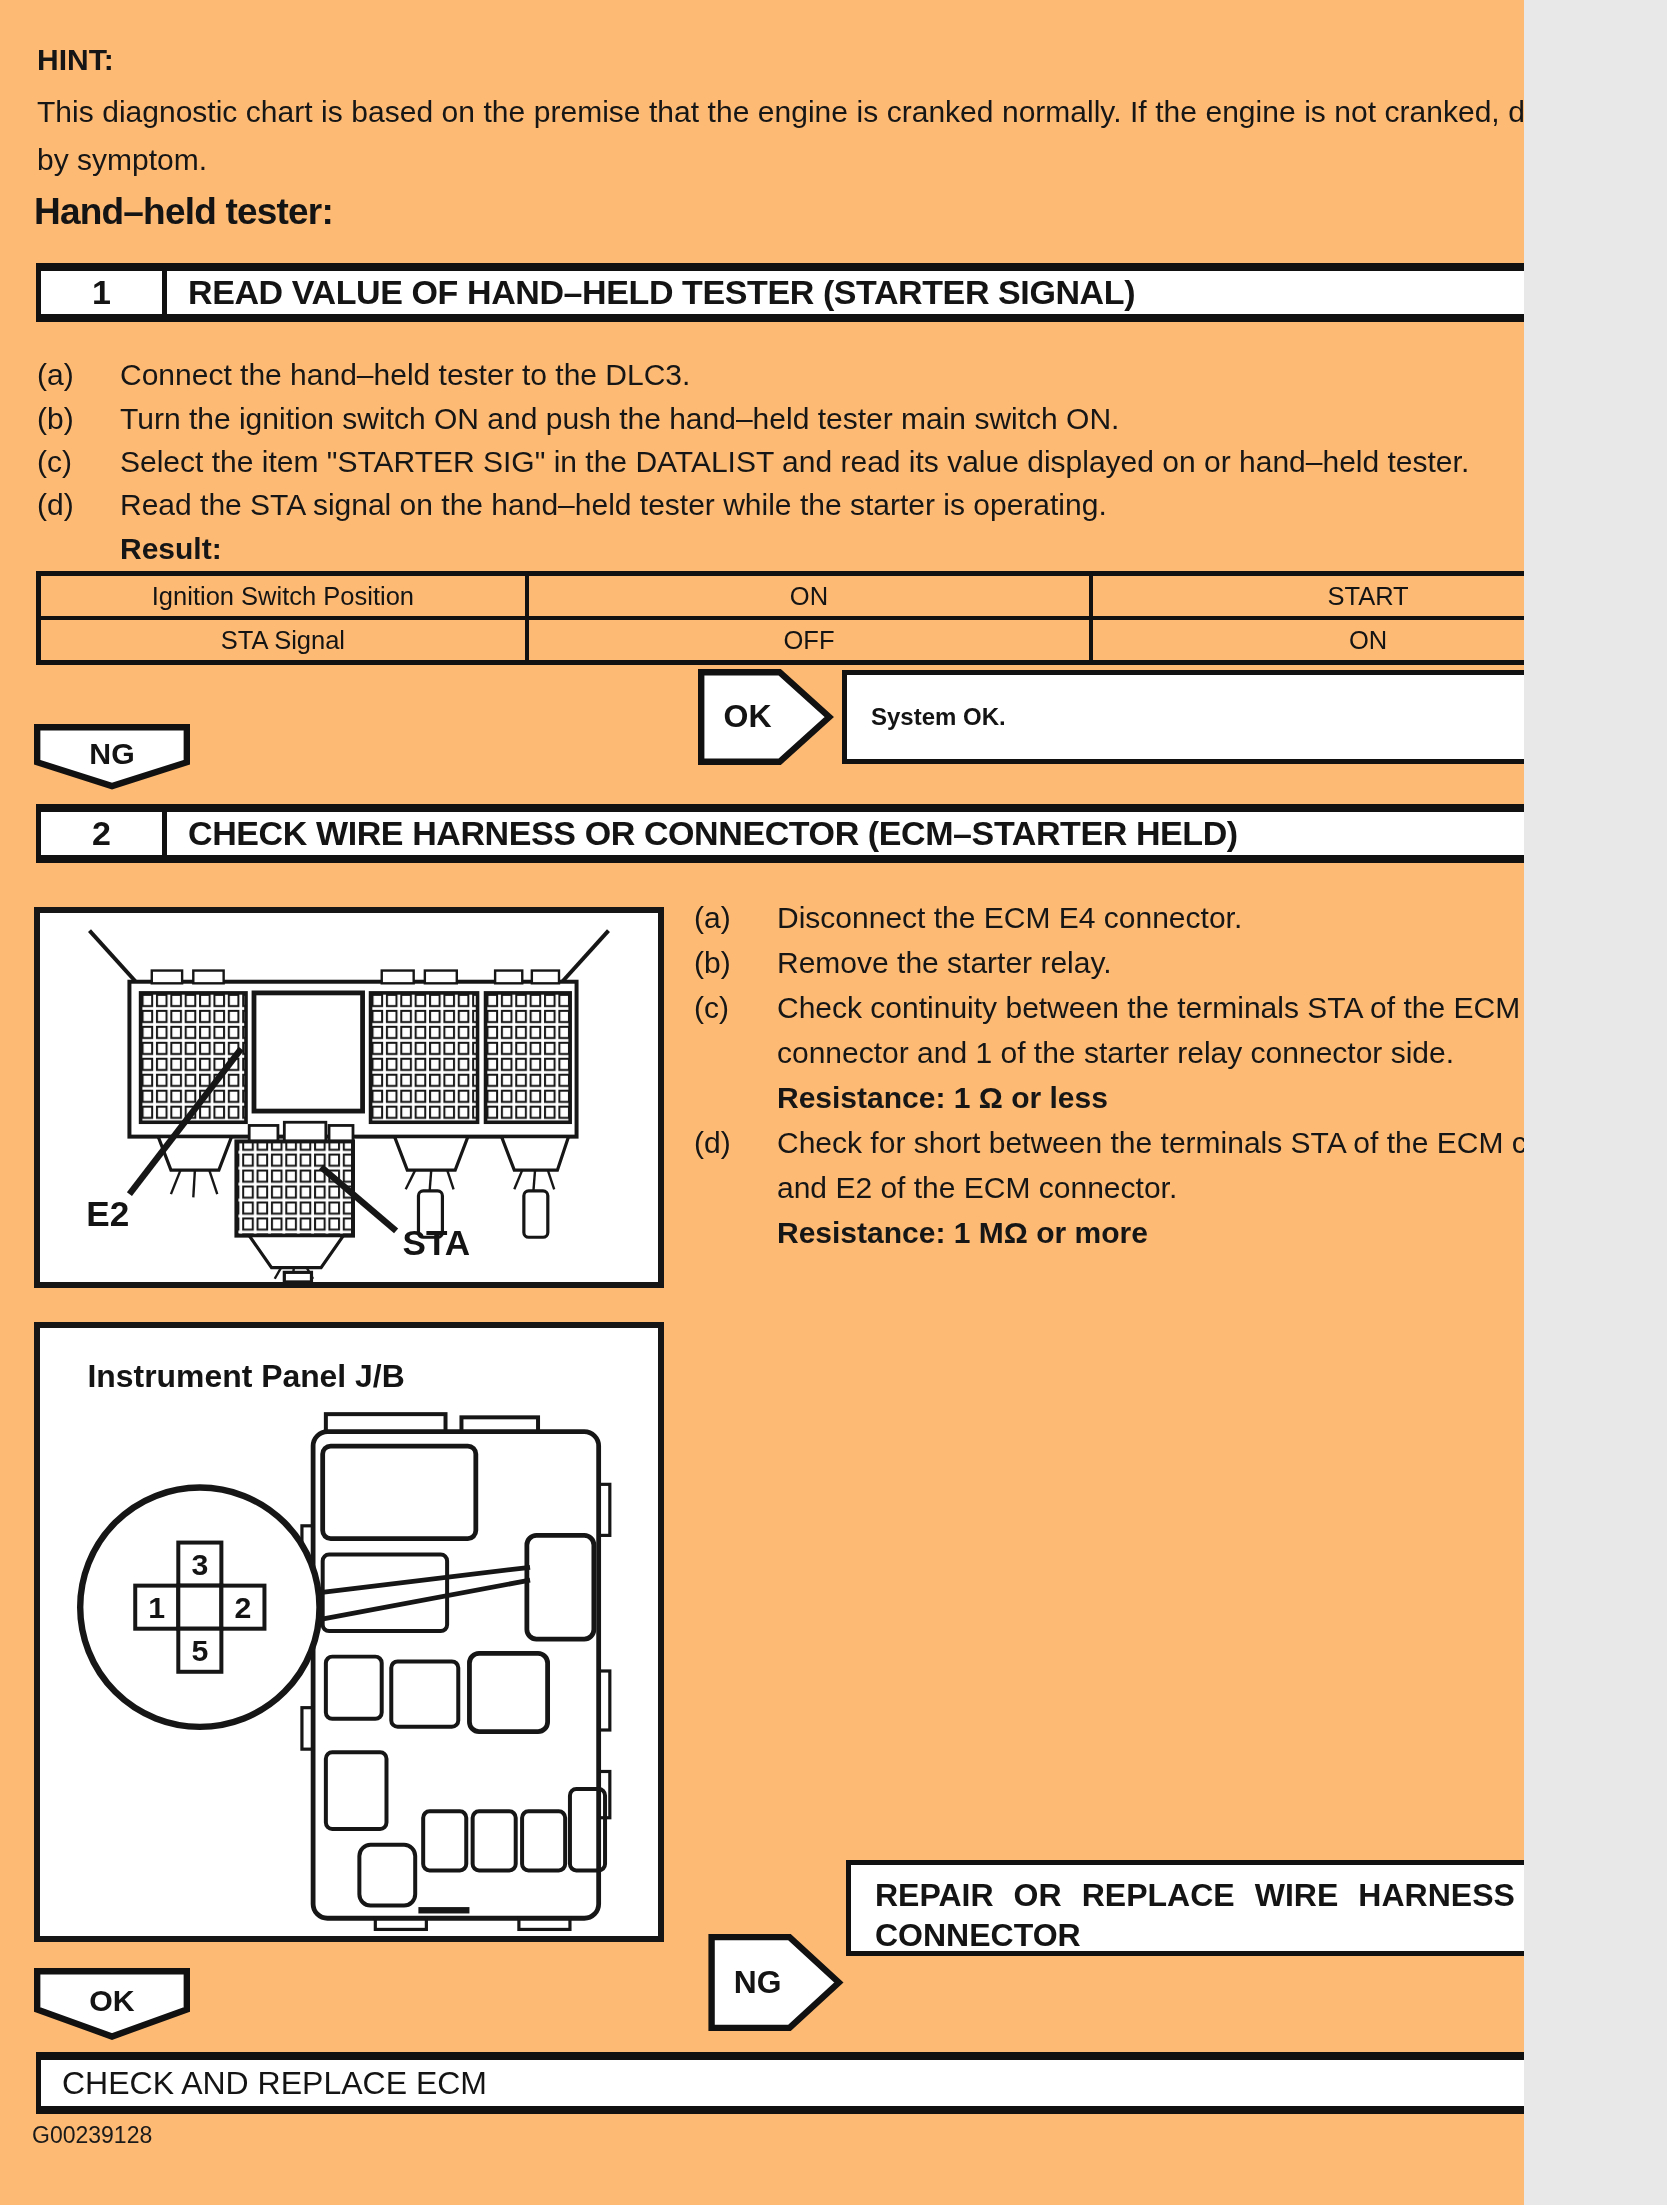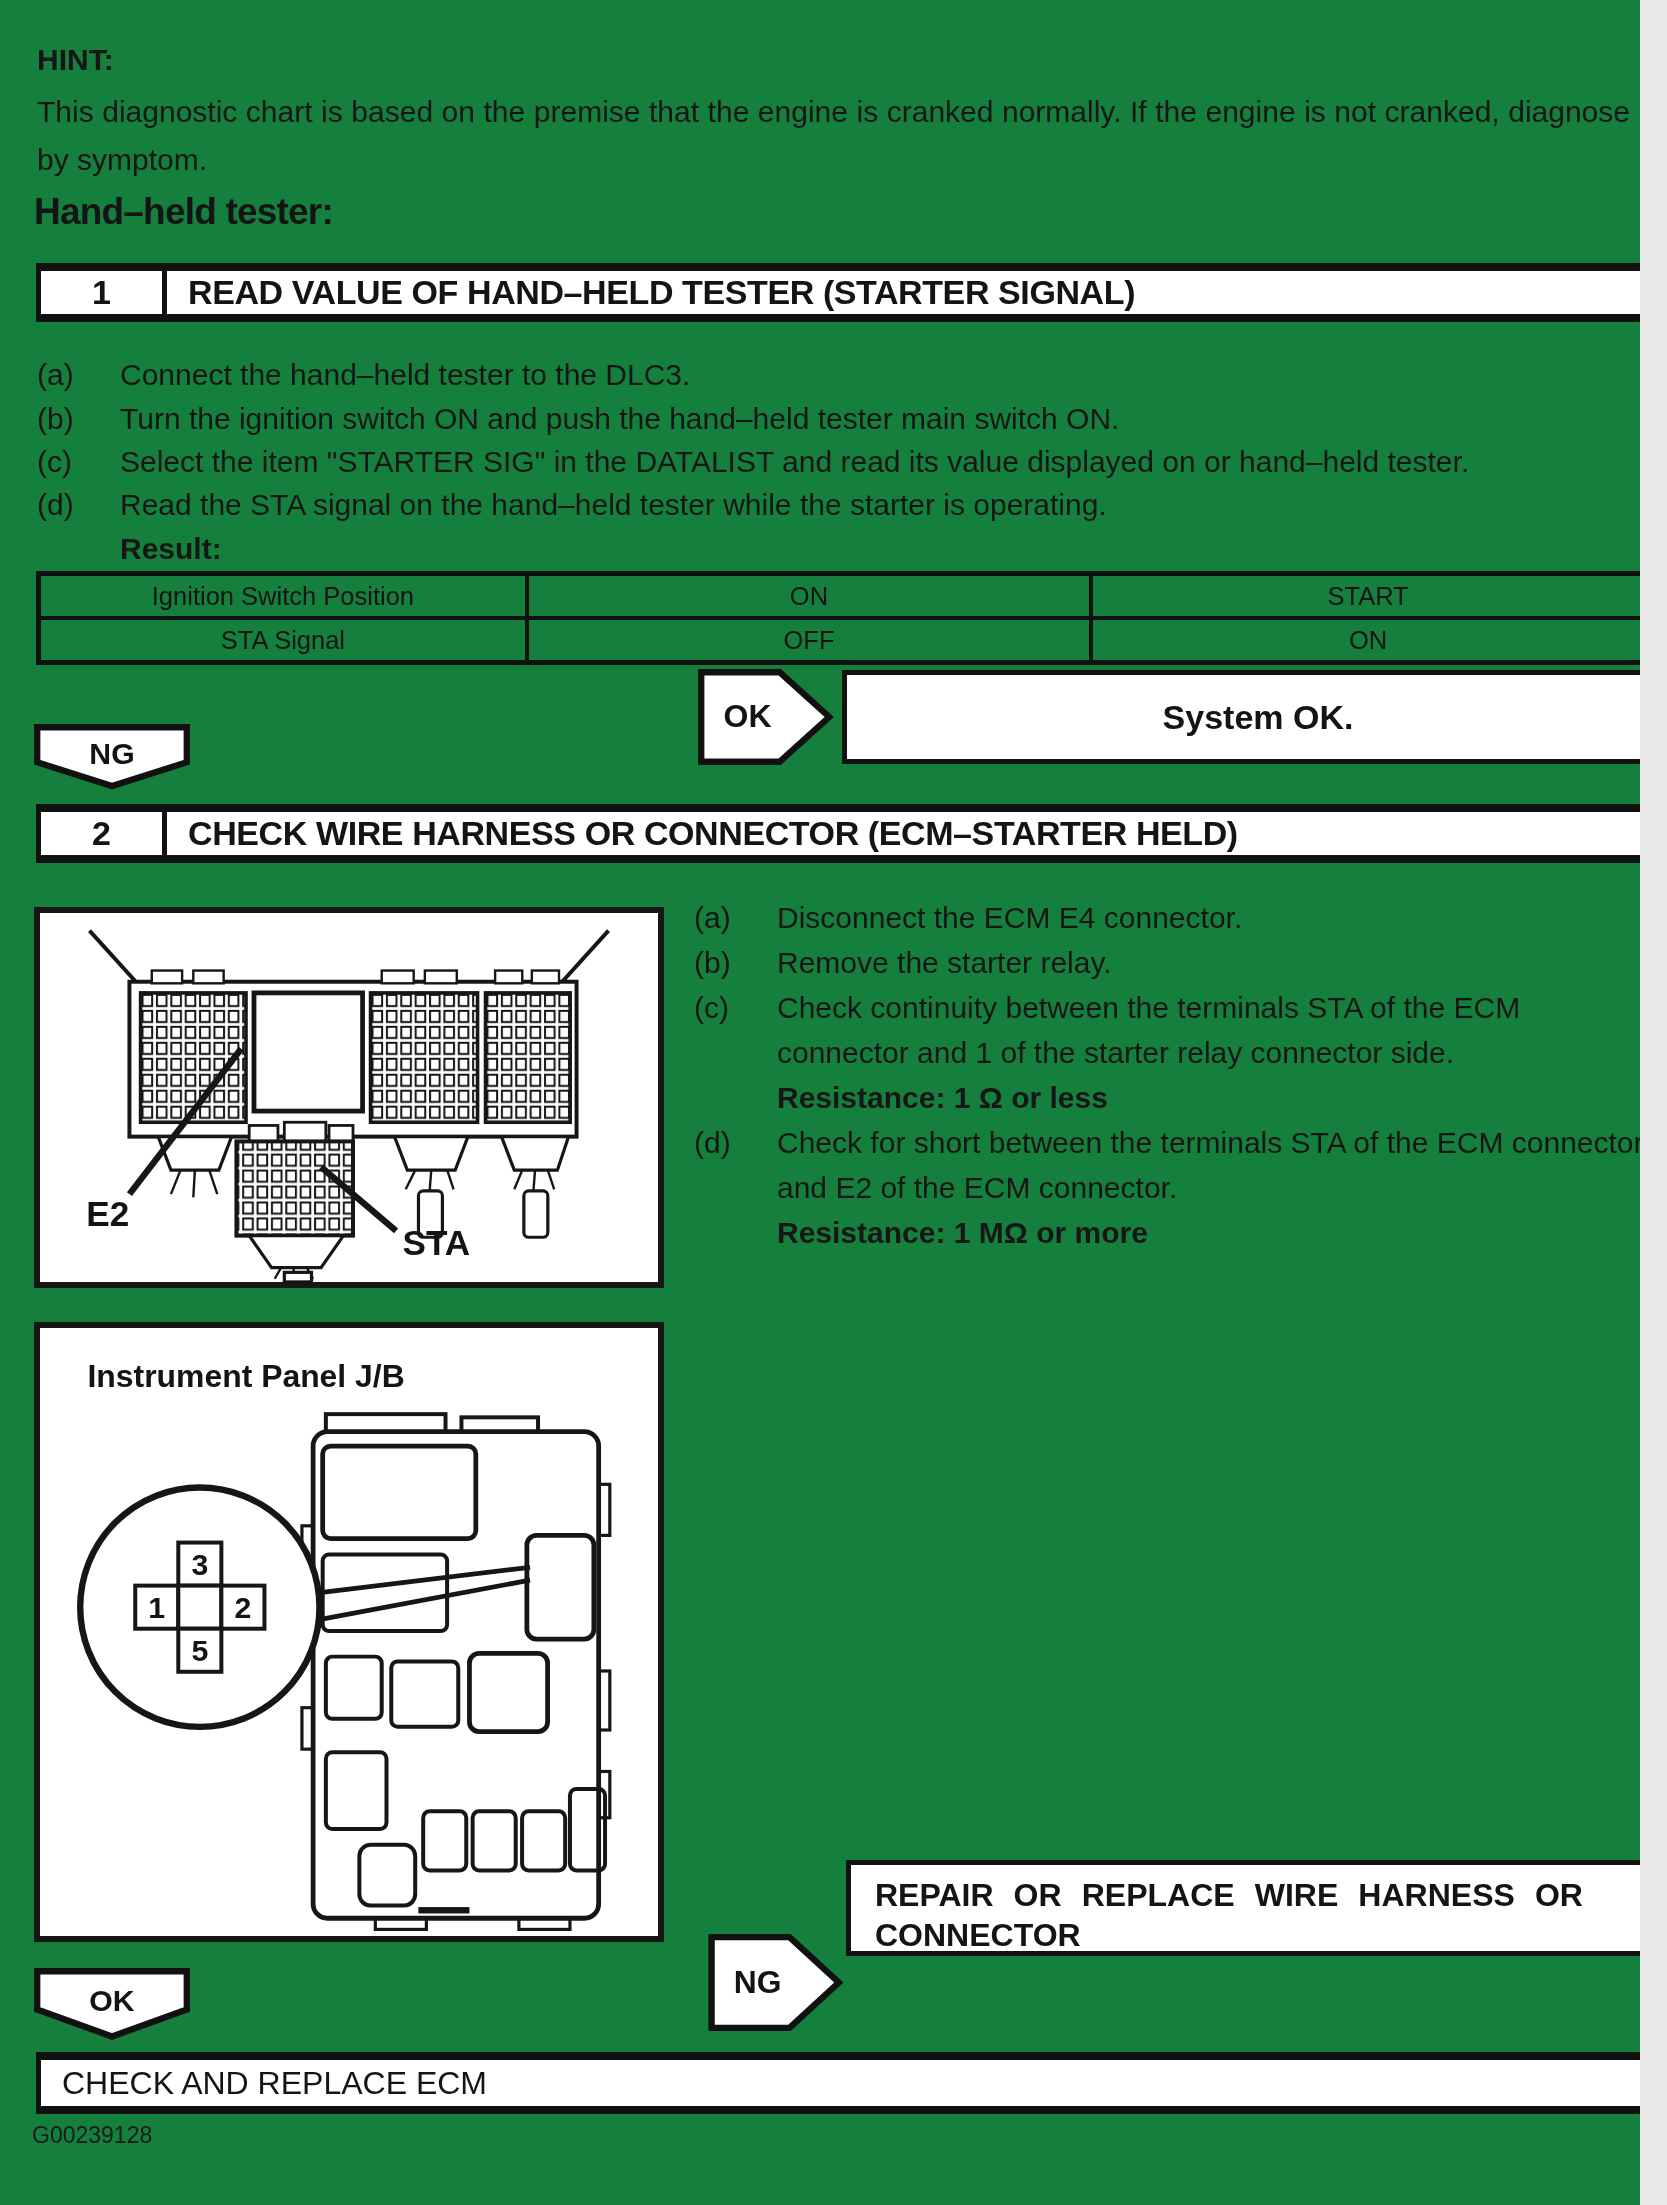--- a/index.html
+++ b/index.html
@@ -1,19 +1,19 @@
 <!DOCTYPE html>
 <html style="font-size:12.8px"><head>
 <meta charset="utf-8">
 <style>
   html,body{margin:0;padding:0;background:#e8e8e8;}
   .page{
     position:relative;
-    width:1640px;height:2205px;
-    background:#15803d;
+    width:1524px;height:2205px;
+    background:#fdba74;
     color:#141414;
     font-family:"Liberation Sans","DejaVu Sans",sans-serif;
     overflow:hidden;
   }
   .abs{position:absolute;}
   .body-text{font-size:30px;font-weight:400;line-height:43px;color:#161616;}
   .bold{font-weight:700;}
   
   .step-header{
     display:flex;align-items:stretch;box-sizing:border-box;
@@ -108,21 +108,21 @@
       <td>ON</td>
     </tr>
   </tbody>
     </table>
 
   <svg class="abs" style="left:698px;top:669px;" width="136" height="96" viewBox="0 0 170 120">
     <polygon points="4,4 102,4 164,60 102,116 4,116" fill="#fff" stroke="#111" stroke-width="8"></polygon>
     <text x="62" y="72" text-anchor="middle" font-size="40" font-weight="700" fill="#141414">OK</text>
   </svg>
   <div class="abs result-box" style="left:842px;top:670px;width:808px;height:94px;">
-    <span style="font-size:34px;font-weight:700;text-align:center;">System OK.</span>
+    <span style="font-size:24px;font-weight:700;">System OK.</span>
   </div>
 
   <svg class="abs" style="left:34px;top:724px;" width="156" height="67" viewBox="0 0 196 84">
     <polygon points="4,4 192,4 192,48 98,78 4,48" fill="#fff" stroke="#111" stroke-width="8"></polygon>
     <text x="98" y="50" text-anchor="middle" font-size="38" font-weight="700" fill="#141414">NG</text>
   </svg>
 
   <div class="abs step-header" style="left:36px;top:804px;width:1612px;height:59px;">
     <div class="step-num">2</div>
     <div class="step-title">CHECK WIRE HARNESS OR CONNECTOR (ECM–STARTER HELD)</div>

